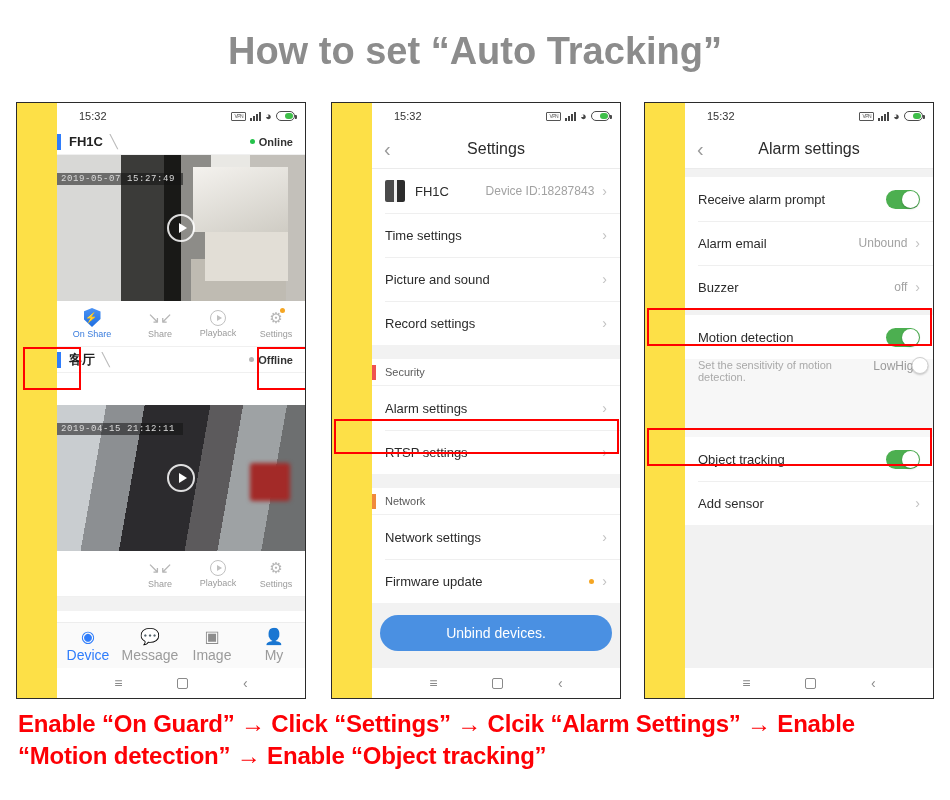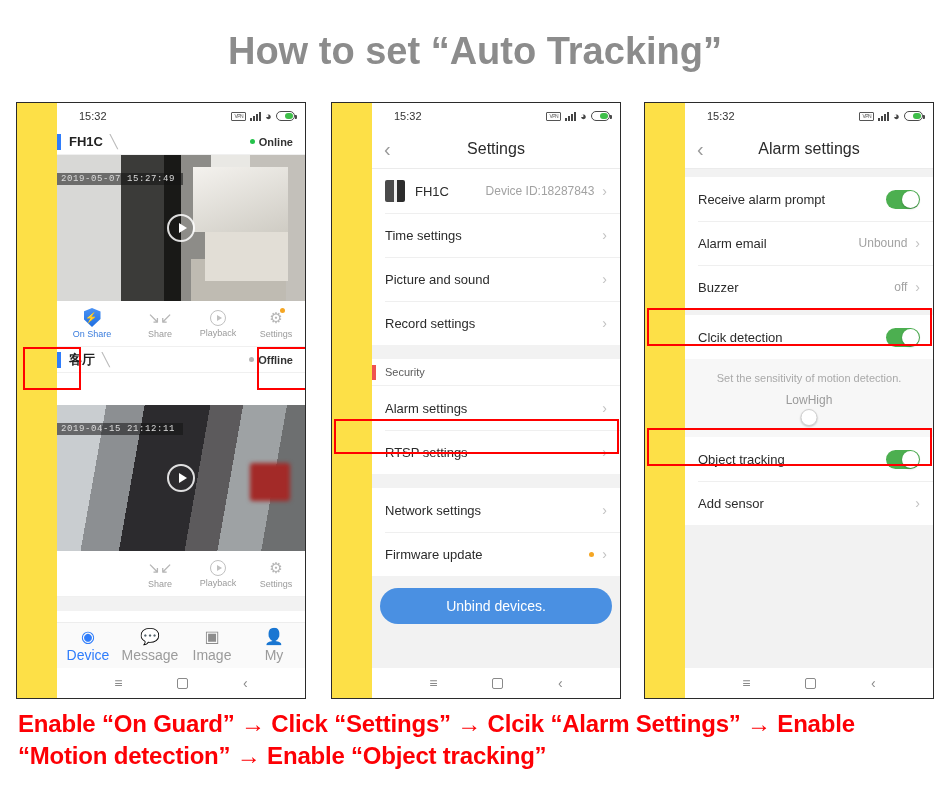--- a/index.html
+++ b/index.html
@@ -295,21 +295,21 @@
   }
   .toggle::after{
     content:''; position:absolute; right:1px; top:1px;
     width:17px;height:17px;border-radius:50%;background:#fff;
     box-shadow:0 1px 2px rgba(0,0,0,.25);
   }
 
   
   .sens {
     flex: 0 0 78px; background:#f7f7f7; padding: 0 13px;
-    display:flex; flex-direction:column; justify-content:center;align-items:center;
+    display:flex; flex-direction:row; justify-content:center;
   }
   .sens .hint { font-size: 11px; color:#a9a9a9; margin-bottom: 9px;}
   .sens .lh { display:flex; justify-content:space-between; font-size:12px; color:#9b9b9b; margin-bottom: 4px;}
   .slider { position: relative; height: 14px; }
   .slider .track {
     position:absolute; left:0; right:0; top:6px; height:2px; background:#c7c7c7;
   }
   .slider .fill {
     position:absolute; left:0; top:6px; height:2px; width:61%; background:#3b7ddd;
   }
@@ -528,20 +528,21 @@
         <span class="chev solo">›</span>
       </div>
 
       <div class="row">
         <span class="rlabel">RTSP settings</span>
         <span class="chev solo">›</span>
       </div>
 
       <div class="gap"></div>
 
+      <div class="sec-head orange">Network</div>
 
       <div class="row">
         <span class="rlabel">Network settings</span>
         <span class="chev solo">›</span>
       </div>
 
       <div class="row">
         <span class="rlabel">Firmware update</span>
         <span class="dot-orange"></span>
         <span class="chev">›</span>
@@ -602,21 +603,21 @@
 
       <div class="row">
         <span class="rlabel">Buzzer</span>
         <span class="rval">off</span>
         <span class="chev">›</span>
       </div>
 
       <div class="gap" style="flex:0 0 6px;"></div>
 
       <div class="row">
-        <span class="rlabel">Clcik detection</span>
+        <span class="rlabel">Motion detection</span>
         <span class="toggle"></span>
       </div>
 
       <div class="sens">
         <span class="hint">Set the sensitivity of motion detection.</span>
         <span class="lh">
           <span>Low</span>
           <span>High</span>
         </span>
         <span class="slider">

